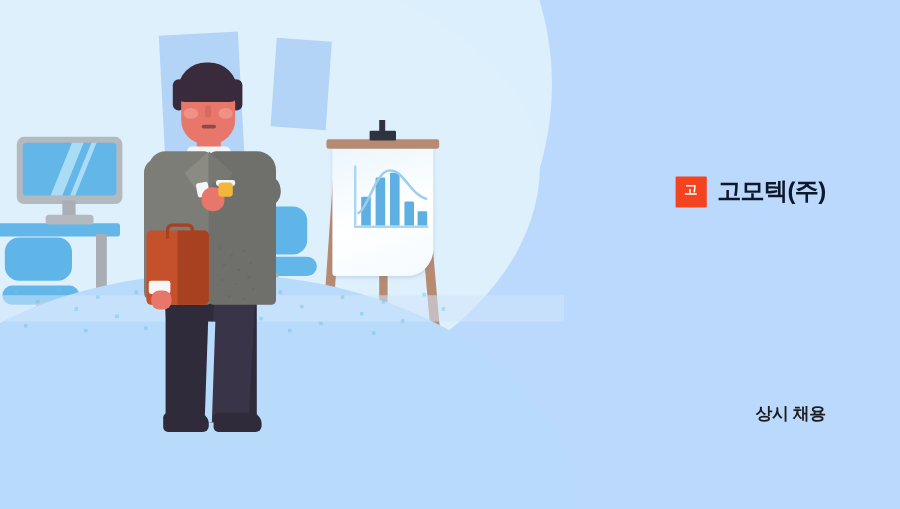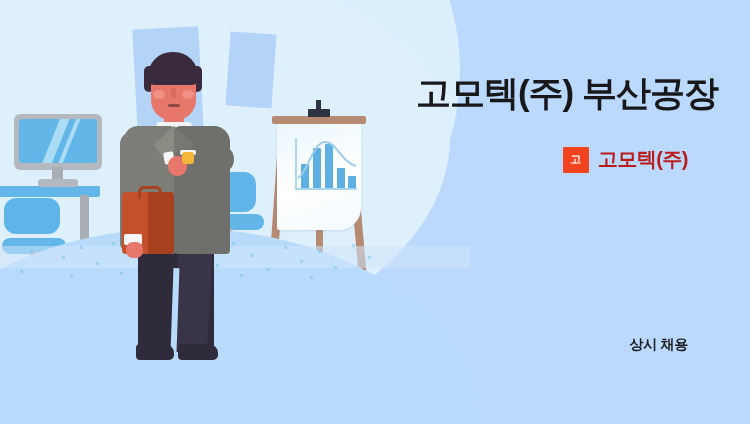--- a/index.html
+++ b/index.html
@@ -120,21 +120,21 @@
   }
   .company-row{
     position:absolute;right:62px;top:146px;
     display:flex;align-items:center;gap:9px;
   }
   .logo-badge{
     width:26px;height:26px;background:#f4431f;color:#ffffff;
     display:flex;align-items:center;justify-content:center;
     font-size:11px;font-weight:bold;border-radius:1px;line-height:1;
   }
-  .company-name{font-size:20px;font-weight:bold;color:#b91c1c;letter-spacing:-.5px;}
+  .company-name{font-size:20px;font-weight:bold;color:#0f172a;letter-spacing:-.5px;}
   .recruit-note{
     position:absolute;right:62px;top:336px;
     font-size:14px;font-weight:bold;color:#1d1d20;letter-spacing:-.3px;
   }
 </style>
 </head>
 <body>
 
 <div class="banner">
 
@@ -285,21 +285,20 @@
       <div class="hand-l"></div>
 
       <div class="arm-watch"></div>
       <div class="cuff"></div>
       <div class="hand-r"></div>
       <div class="watch-band"></div>
       <div class="watch"></div>
     </div>
   </div>
 
-  <div class="headline">고모텍(주) 부산공장</div>
 
   <div class="company-row">
     <div class="logo-badge">고</div>
     <div class="company-name">고모텍(주)</div>
   </div>
 
   <div class="recruit-note">상시 채용</div>
 
 </div>
 

